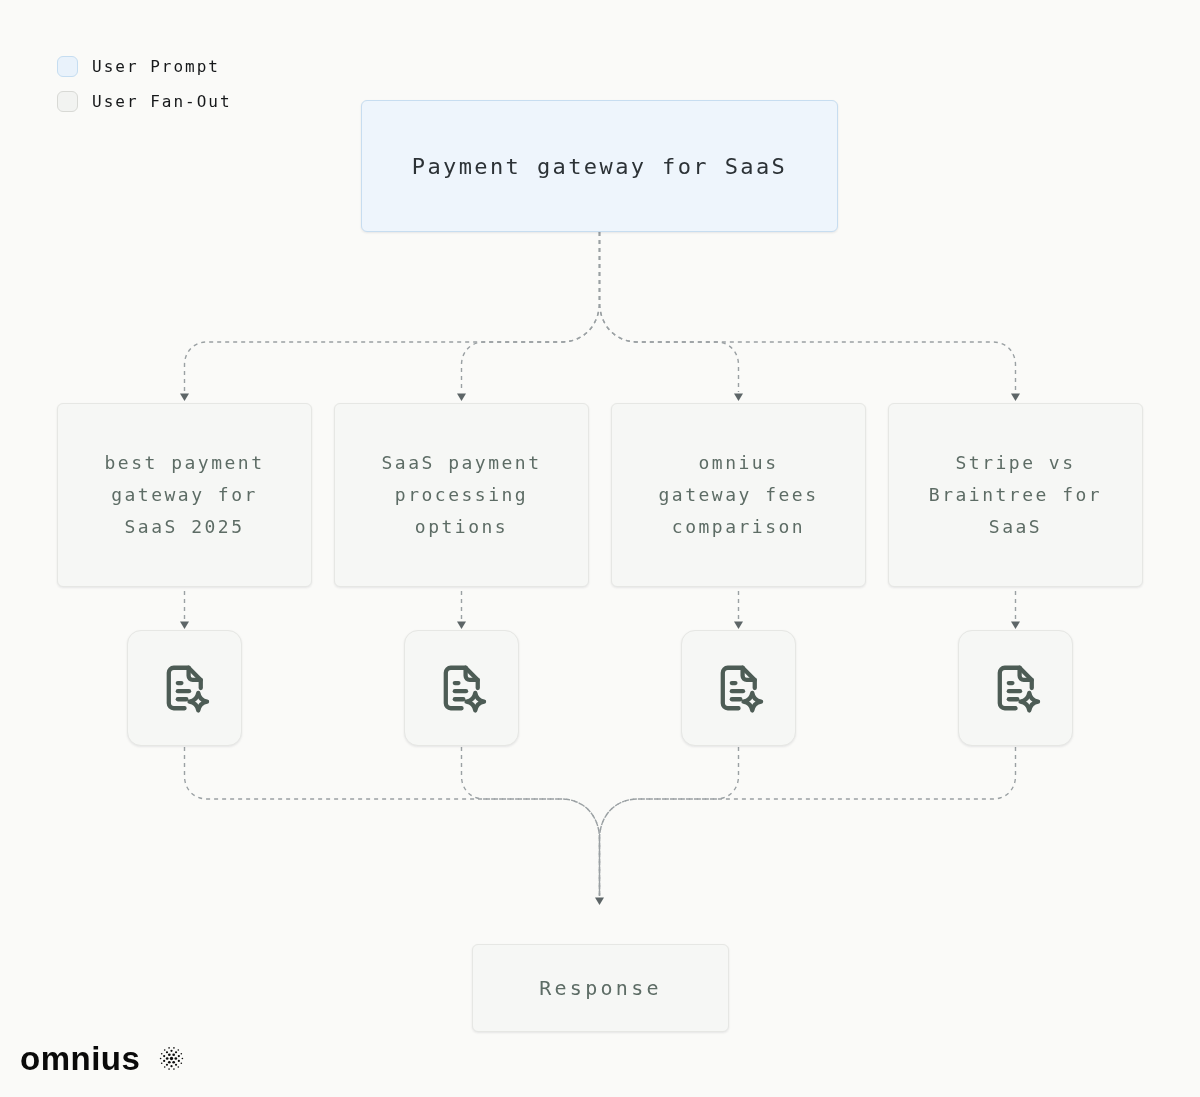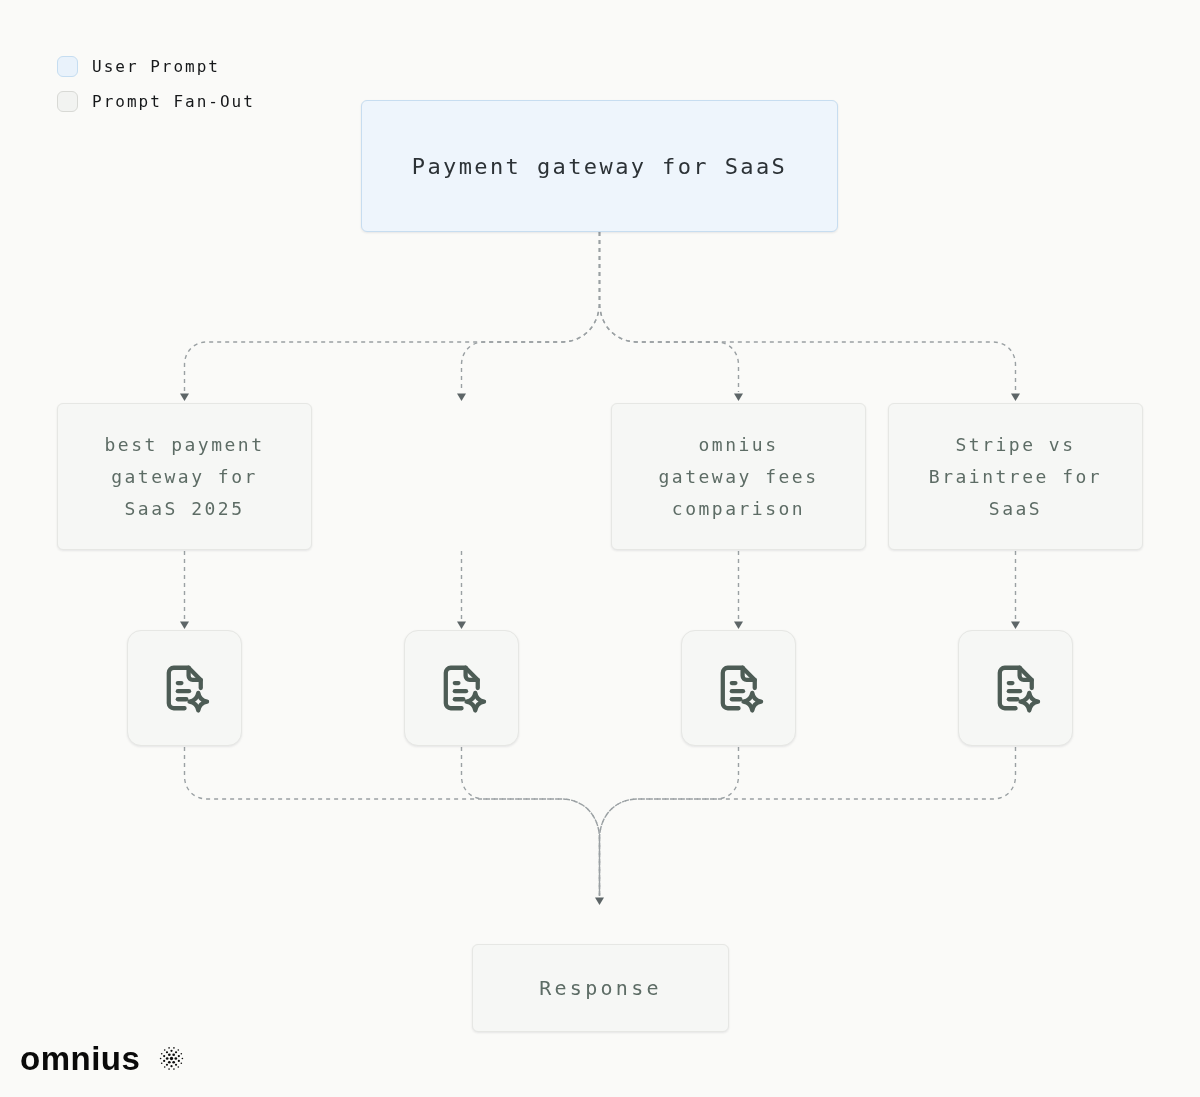--- a/index.html
+++ b/index.html
@@ -24,21 +24,21 @@
     box-shadow:0 1px 3px rgba(16,24,40,.05),0 1px 2px rgba(16,24,40,.04);
   }
   .prompt-node{
     left:361px;top:100px;width:477px;height:132px;
     background:#eef5fc;border:1px solid #c7ddf0;
     color:#2c3236;font-size:22px;letter-spacing:2.4px;
   }
   .query-node{
     background:#f6f7f5;border:1px solid #e6e7e4;
     color:#5d6c65;font-size:18px;letter-spacing:2.5px;line-height:32px;
-    width:255px;height:147px;top:403px;
+    width:255px;height:184px;top:403px;
   }
   .query-node .node-label{white-space:pre-line;}
   .q1{left:57px;} .q2{left:334px;} .q3{left:611px;} .q4{left:888px;align-items:center;}
   .icon-node{
     background:#f6f7f5;border:1px solid #e6e7e4;border-radius:14px;
     width:115px;height:116px;top:630px;
   }
   .d1{left:127px;} .d2{left:404px;} .d3{left:681px;} .d4{left:958px;}
   .response-node{
     left:472px;top:908px;width:257px;height:88px;
@@ -89,32 +89,37 @@
     </g>
   </svg>
 
   <div class="legend">
     <div class="legend-row">
       <span class="swatch swatch-blue"></span>
       <span class="legend-label">User Prompt</span>
     </div>
     <div class="legend-row">
       <span class="swatch swatch-gray"></span>
-      <span class="legend-label">Prompt Fan-Out</span>
+      <span class="legend-label">User Fan-Out</span>
     </div>
   </div>
 
   <div class="node prompt-node">
     <span class="node-label">Payment gateway for SaaS</span>
   </div>
 
   <div class="node query-node q1">
     <span class="node-label">best payment
 gateway for
 SaaS 2025</span>
+  </div>
+  <div class="node query-node q2">
+    <span class="node-label">SaaS payment
+processing
+options</span>
   </div>
   <div class="node query-node q3">
     <span class="node-label">omnius
 gateway fees
 comparison</span>
   </div>
   <div class="node query-node q4">
     <span class="node-label">Stripe vs
 Braintree for
 SaaS</span>

